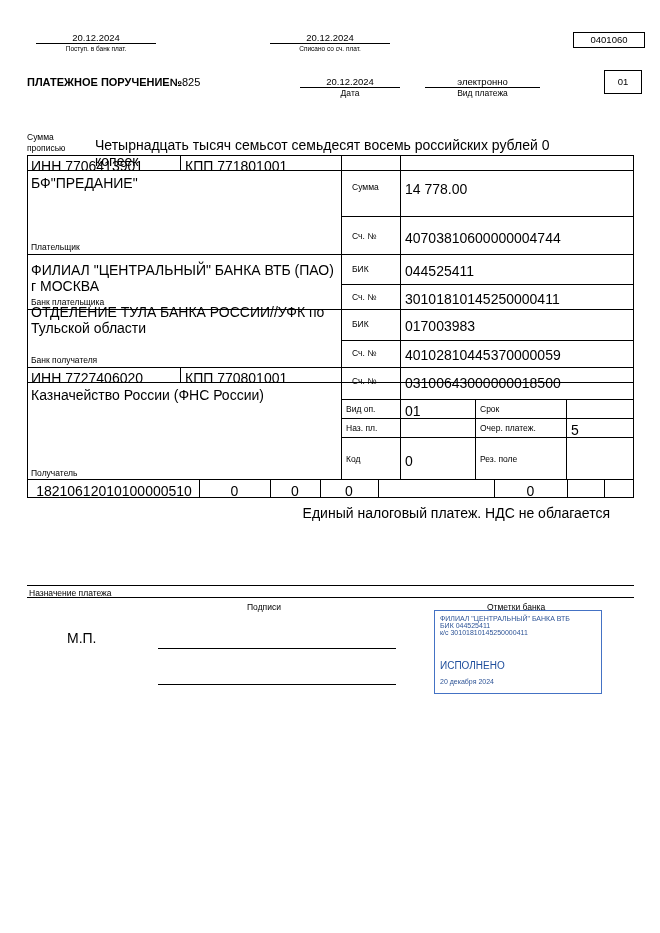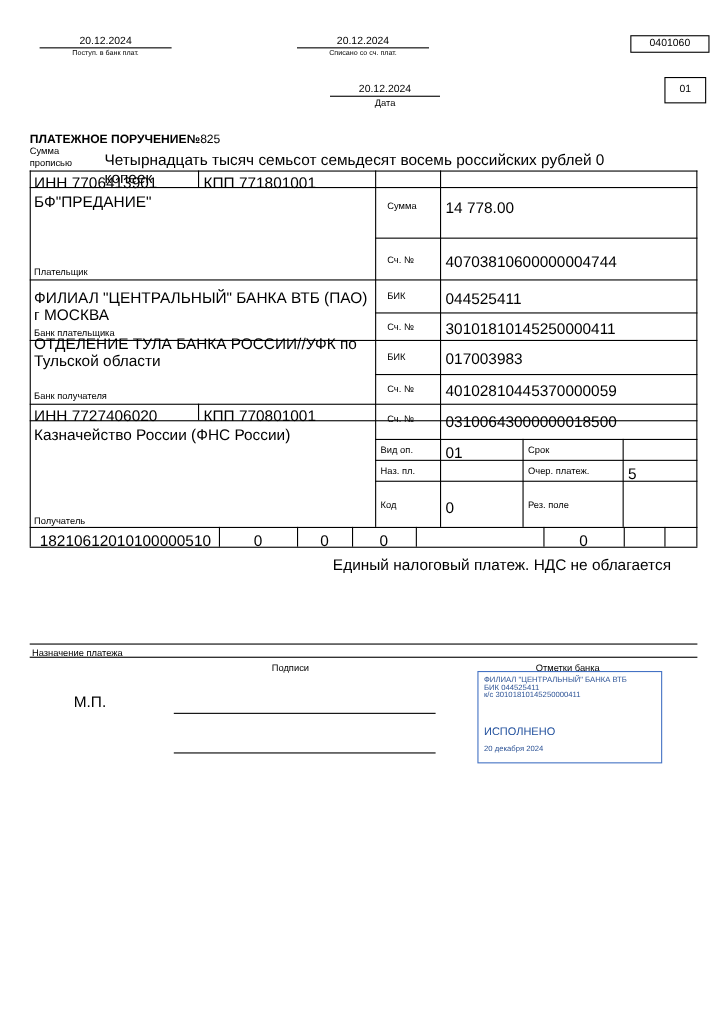--- a/index.html
+++ b/index.html
@@ -110,29 +110,33 @@
     <div class="toplabel">Поступ. в банк плат.</div>
   </div>
 
   <div class="abs" style="left:270px; top:32px; width:120px;">
     <div class="topdate topline">20.12.2024</div>
     <div class="toplabel">Списано со сч. плат.</div>
   </div>
 
   <div class="abs formnum" style="left:573px; top:32px;">0401060</div>
 
-  <div class="abs title nowrap" style="left:27px; top:76px;margin-top:45px;">
+  <div class="abs title nowrap" style="left:27px; top:76px;">
     <span>ПЛАТЕЖНОЕ ПОРУЧЕНИЕ</span><span class="num">№</span><span class="numval">825</span>
   </div>
 
   <div class="abs" style="left:300px; top:76px; width:100px;">
     <div class="uline">20.12.2024</div>
     <div class="sublabel">Дата</div>
   </div>
 
+  <div class="abs" style="left:425px; top:76px; width:115px;">
+    <div class="uline">электронно</div>
+    <div class="sublabel">Вид платежа</div>
+  </div>
 
   <div class="abs box01" style="left:604px; top:70px;">01</div>
 
   <div class="abs lbl" style="left:27px; top:132px;">Сумма</div>
   <div class="abs lbl" style="left:27px; top:143px;">прописью</div>
   <div class="abs val" style="left:95px; top:137px; width:500px;">Четырнадцать тысяч семьсот семьдесят восемь российских рублей 0 копеек</div>
 
   <div class="abs hline" style="left:27px; top:155px; width:607px;"></div>
   <div class="abs hline" style="left:27px; top:170px; width:607px;"></div>
   <div class="abs hline" style="left:27px; top:254px; width:607px;"></div>

